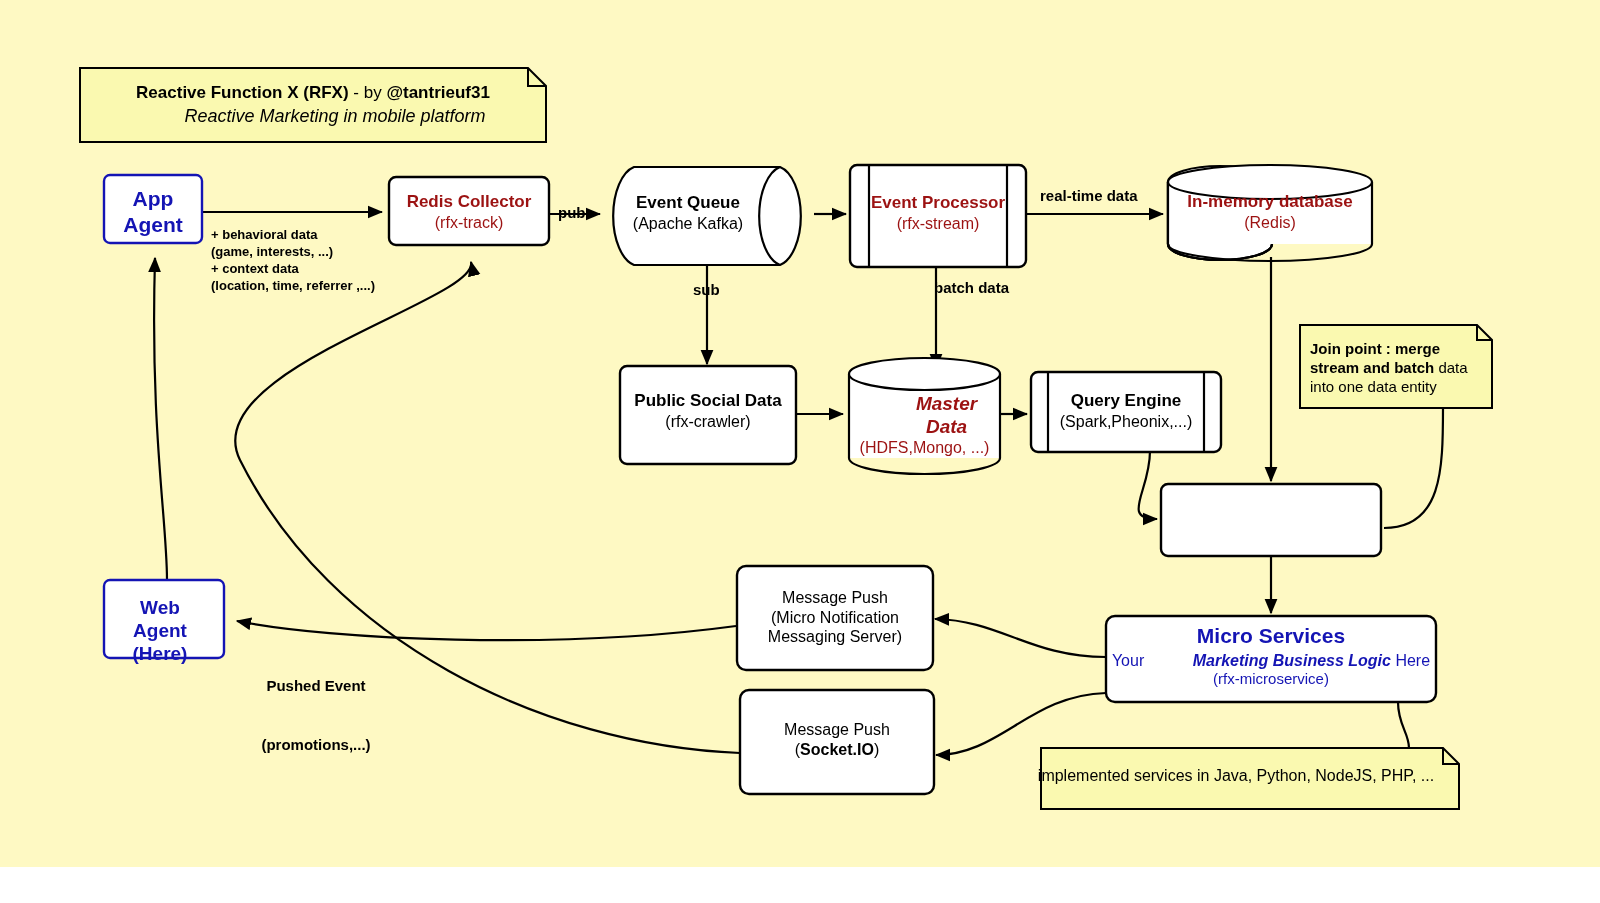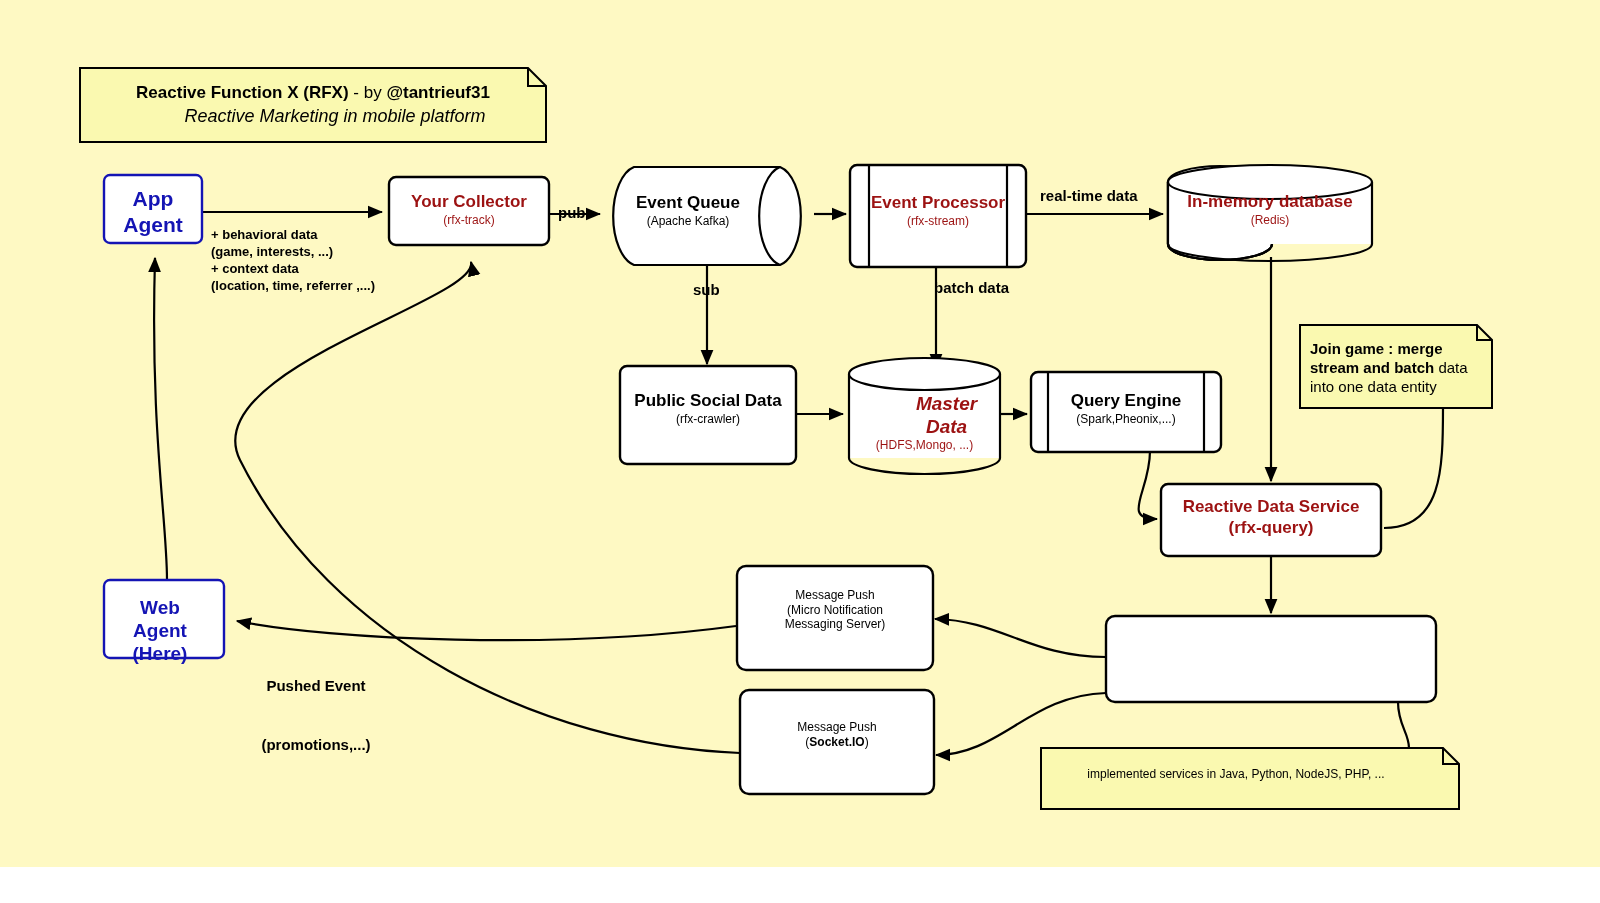--- a/index.html
+++ b/index.html
@@ -46,21 +46,21 @@
     font-size: 15px;
     line-height: 1.25;
     white-space: pre;
     font-weight: bold;
   }
   .bold { font-weight: bold; }
   .red { color: #9c1212; }
   .blue { color: #1414b4; }
   .ital { font-style: italic; margin-left: 44px; }
   .t17b { font-size: 17px; font-weight: bold; }
-  .t16 { font-size: 12px; }
+  .t16 { font-size: 16px; }
   .t15 { font-size: 15px; }
   .t21b { font-size: 21px; font-weight: bold; }
   .t19b { font-size: 19px; font-weight: bold; }
   .note-text {
     position: absolute;
     z-index: 3;
     color: #000000;
     pointer-events: none;
   }
 </style>
@@ -200,21 +200,21 @@
     </div>
     <div class="ital" style="font-size:18px; margin-top:3px;">Reactive Marketing in mobile platform</div>
   </div>
 
   <div class="node-label" style="left:104px; top:186px; width:98px;">
     <div class="t21b blue">App</div>
     <div class="t21b blue">Agent</div>
   </div>
 
   <div class="node-label" style="left:389px; top:192px; width:160px;">
-    <div class="t17b red">Your Collector</div>
+    <div class="t17b red">Redis Collector</div>
     <div class="t16 red">(rfx-track)</div>
   </div>
 
   <div class="node-label" style="left:608px; top:193px; width:160px;">
     <div class="t17b">Event Queue</div>
     <div class="t16">(Apache Kafka)</div>
   </div>
 
   <div class="node-label" style="left:869px; top:193px; width:138px;">
     <div class="t17b red">Event Processor</div>
@@ -235,30 +235,33 @@
     <div class="t17b">Query Engine</div>
     <div class="t16">(Spark,Pheonix,...)</div>
   </div>
 
   <div class="node-label" style="left:849px; top:392px; width:151px;">
     <div class="t19b red ital">Master Data</div>
     <div class="t16 red">(HDFS,Mongo, ...)</div>
   </div>
 
   <div class="note-text" style="left:1310px; top:339px; width:176px; font-size:15px; line-height:1.28;">
-    <div><span class="bold">Join game : merge</span></div>
+    <div><span class="bold">Join point : merge</span></div>
     <div><span class="bold">stream and batch</span><span> data</span></div>
     <div><span>into one data entity</span></div>
   </div>
 
-  <div class="node-label" style="left:1161px; top:497px; width:220px;">
-    <div class="t17b red">Reactive Data Service</div>
-    <div class="t17b red">(rfx-query)</div>
-  </div>
-
+
+  <div class="node-label" style="left:1106px; top:623px; width:330px;">
+    <div class="t21b blue">Micro Services</div>
+    <div class="t16 blue" style="margin-top:2px;">
+      <span>Your </span><span class="bold ital">Marketing Business Logic</span><span> Here</span>
+    </div>
+    <div class="t15 blue">(rfx-microservice)</div>
+  </div>
 
   <div class="node-label" style="left:737px; top:588px; width:196px;">
     <div class="t16">Message Push</div>
     <div class="t16">(Micro Notification</div>
     <div class="t16">Messaging Server)</div>
   </div>
 
   <div class="node-label" style="left:740px; top:720px; width:194px;">
     <div class="t16">Message Push</div>
     <div class="t16">

